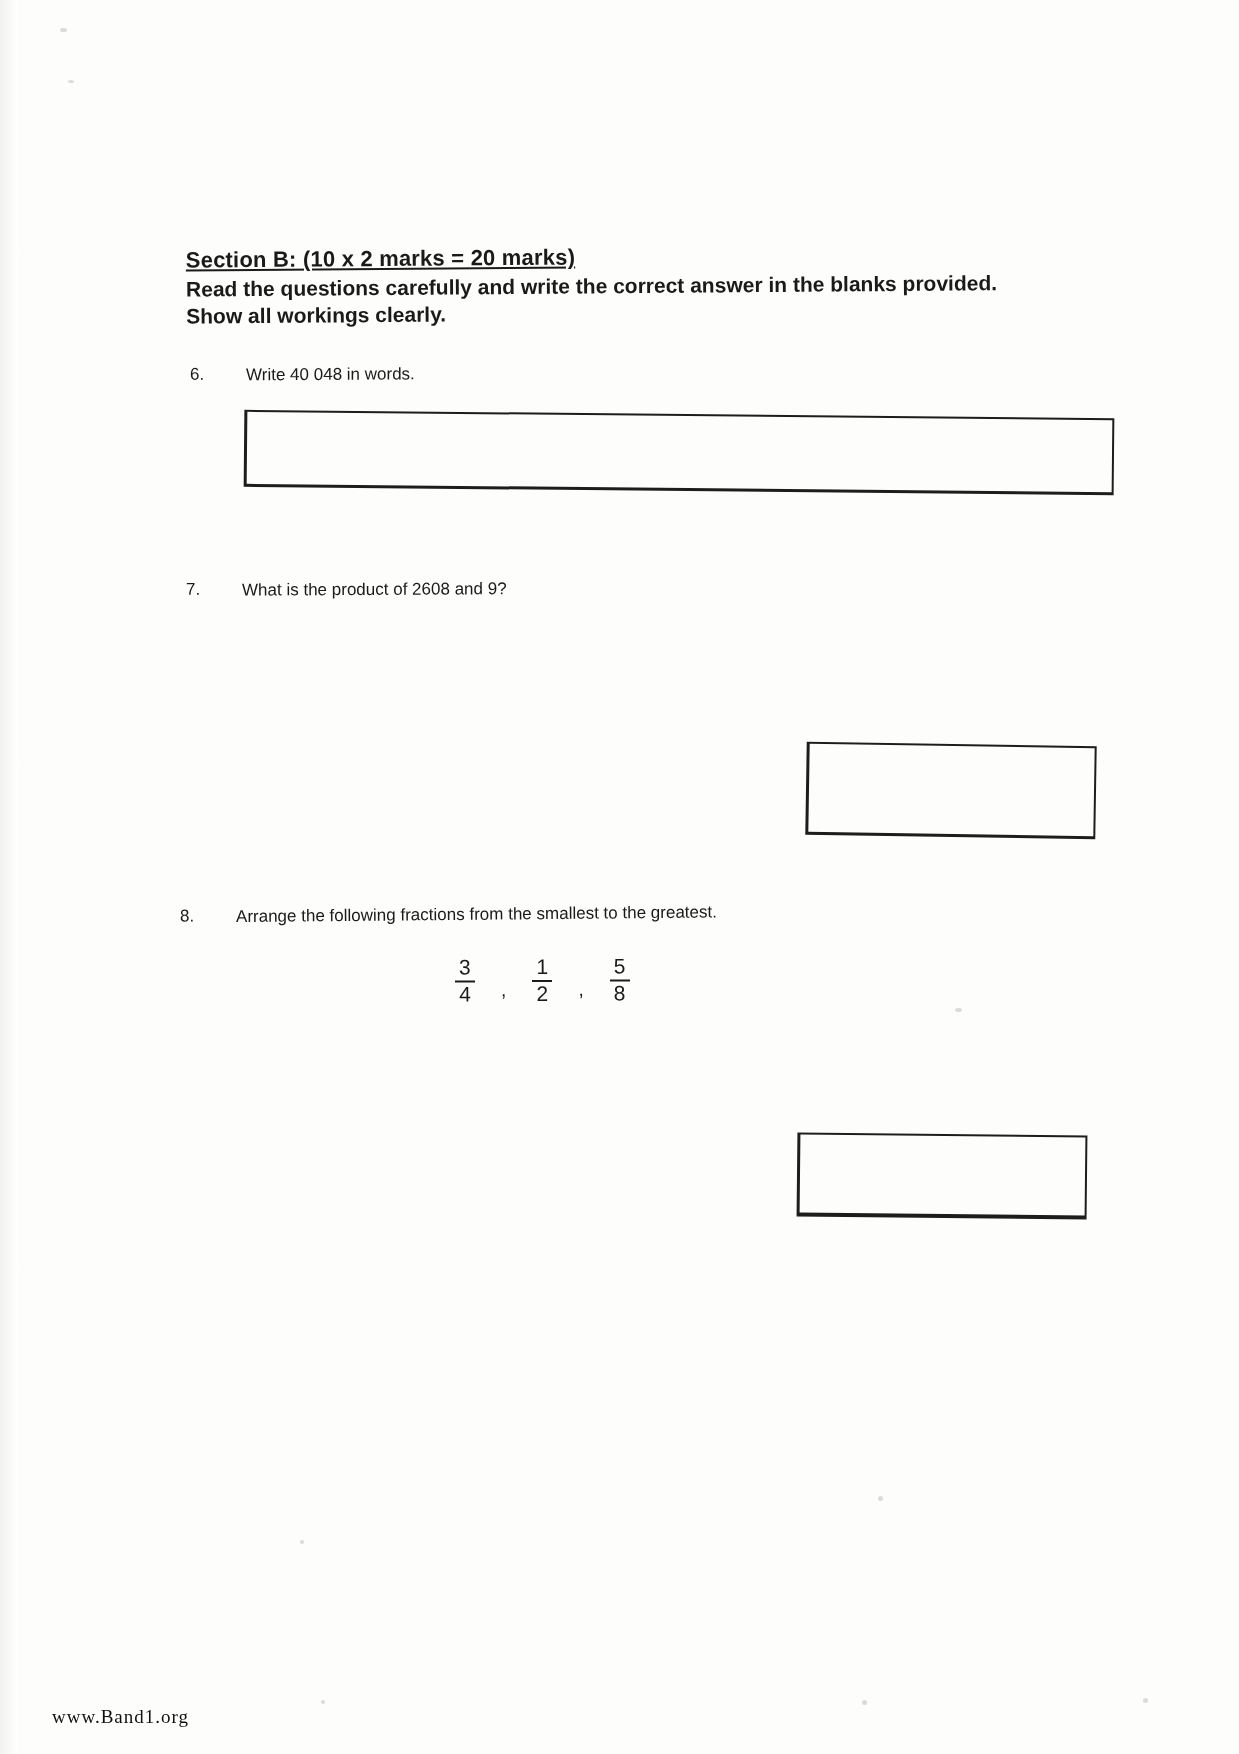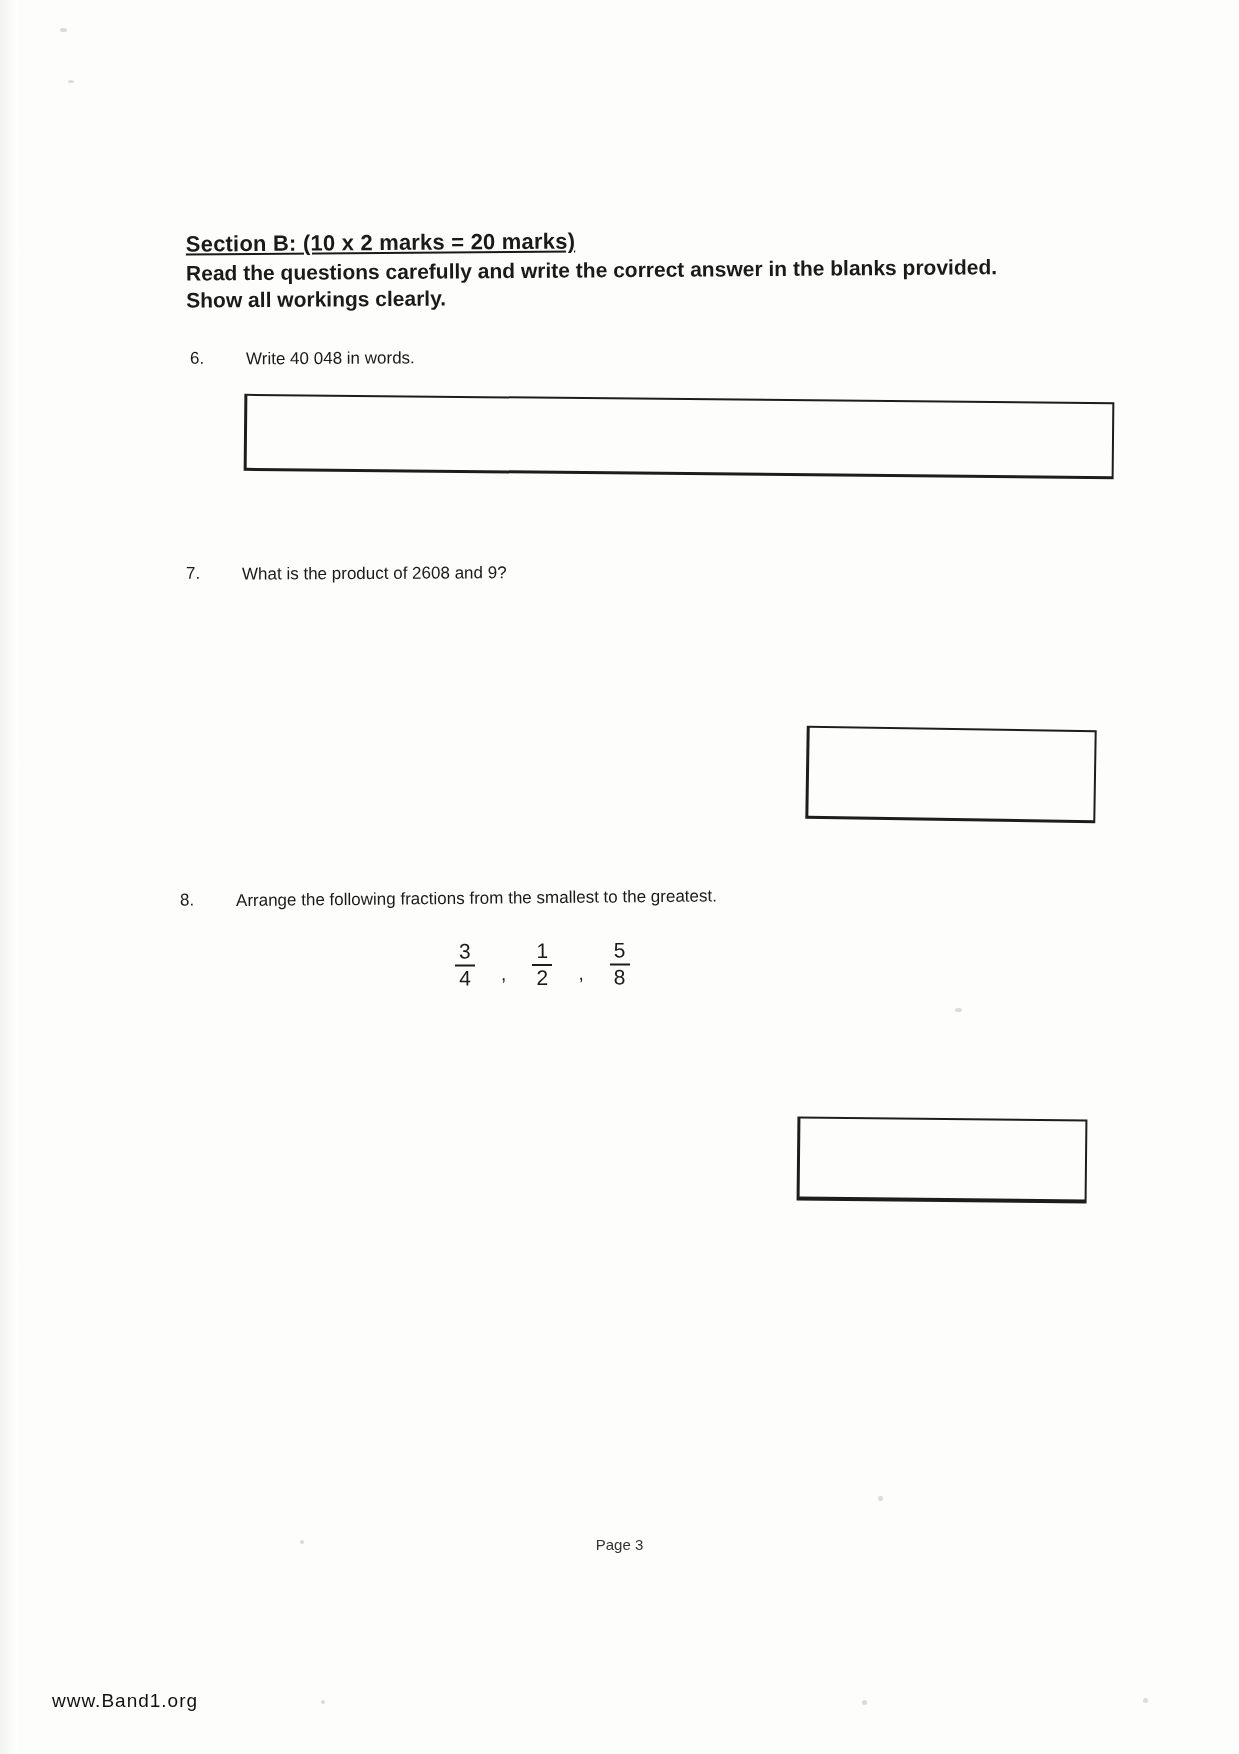--- a/index.html
+++ b/index.html
@@ -30,21 +30,21 @@
   }
   .scan-specks span {
     position: absolute;
     background: #cfcfcc;
     border-radius: 50%;
     opacity: .75;
   }
 
   .content {
     position: absolute;
-    left: 0; top: 0;
+    left: 0; top: 16px;
     width: 1239px;
     height: 1254px;
   }
 
   
   .section-head {
     position: absolute;
     left: 186px;
     top: 228px;
     width: 900px;
@@ -149,21 +149,21 @@
     left: 0; right: 0;
     top: 1536px;
     text-align: center;
     font-size: 15px;
     color: #333;
   }
   .watermark {
     position: absolute;
     left: 52px;
     top: 1690px;
-    font-family: Liberation Sans, sans-serif;
+    font-family: Liberation Serif, serif;
     font-size: 19px;
     letter-spacing: 1px;
     color: #111;
   }
 </style>
 </head>
 <body>
 
 <div class="page">
   <div class="scan-edge-left"></div>
@@ -218,17 +218,16 @@
     <span class="frac-sep">,</span>
     <span class="frac">
       <span class="num">5</span>
       <span class="bar"></span>
       <span class="den">8</span>
     </span>
   </div>
 
   <div class="answer-box" id="box8"></div>
 
-  <div class="page-number">Page 3</div>
 
   <div class="watermark">www.Band1.org</div>
 
 </div>
 
 </body></html>

